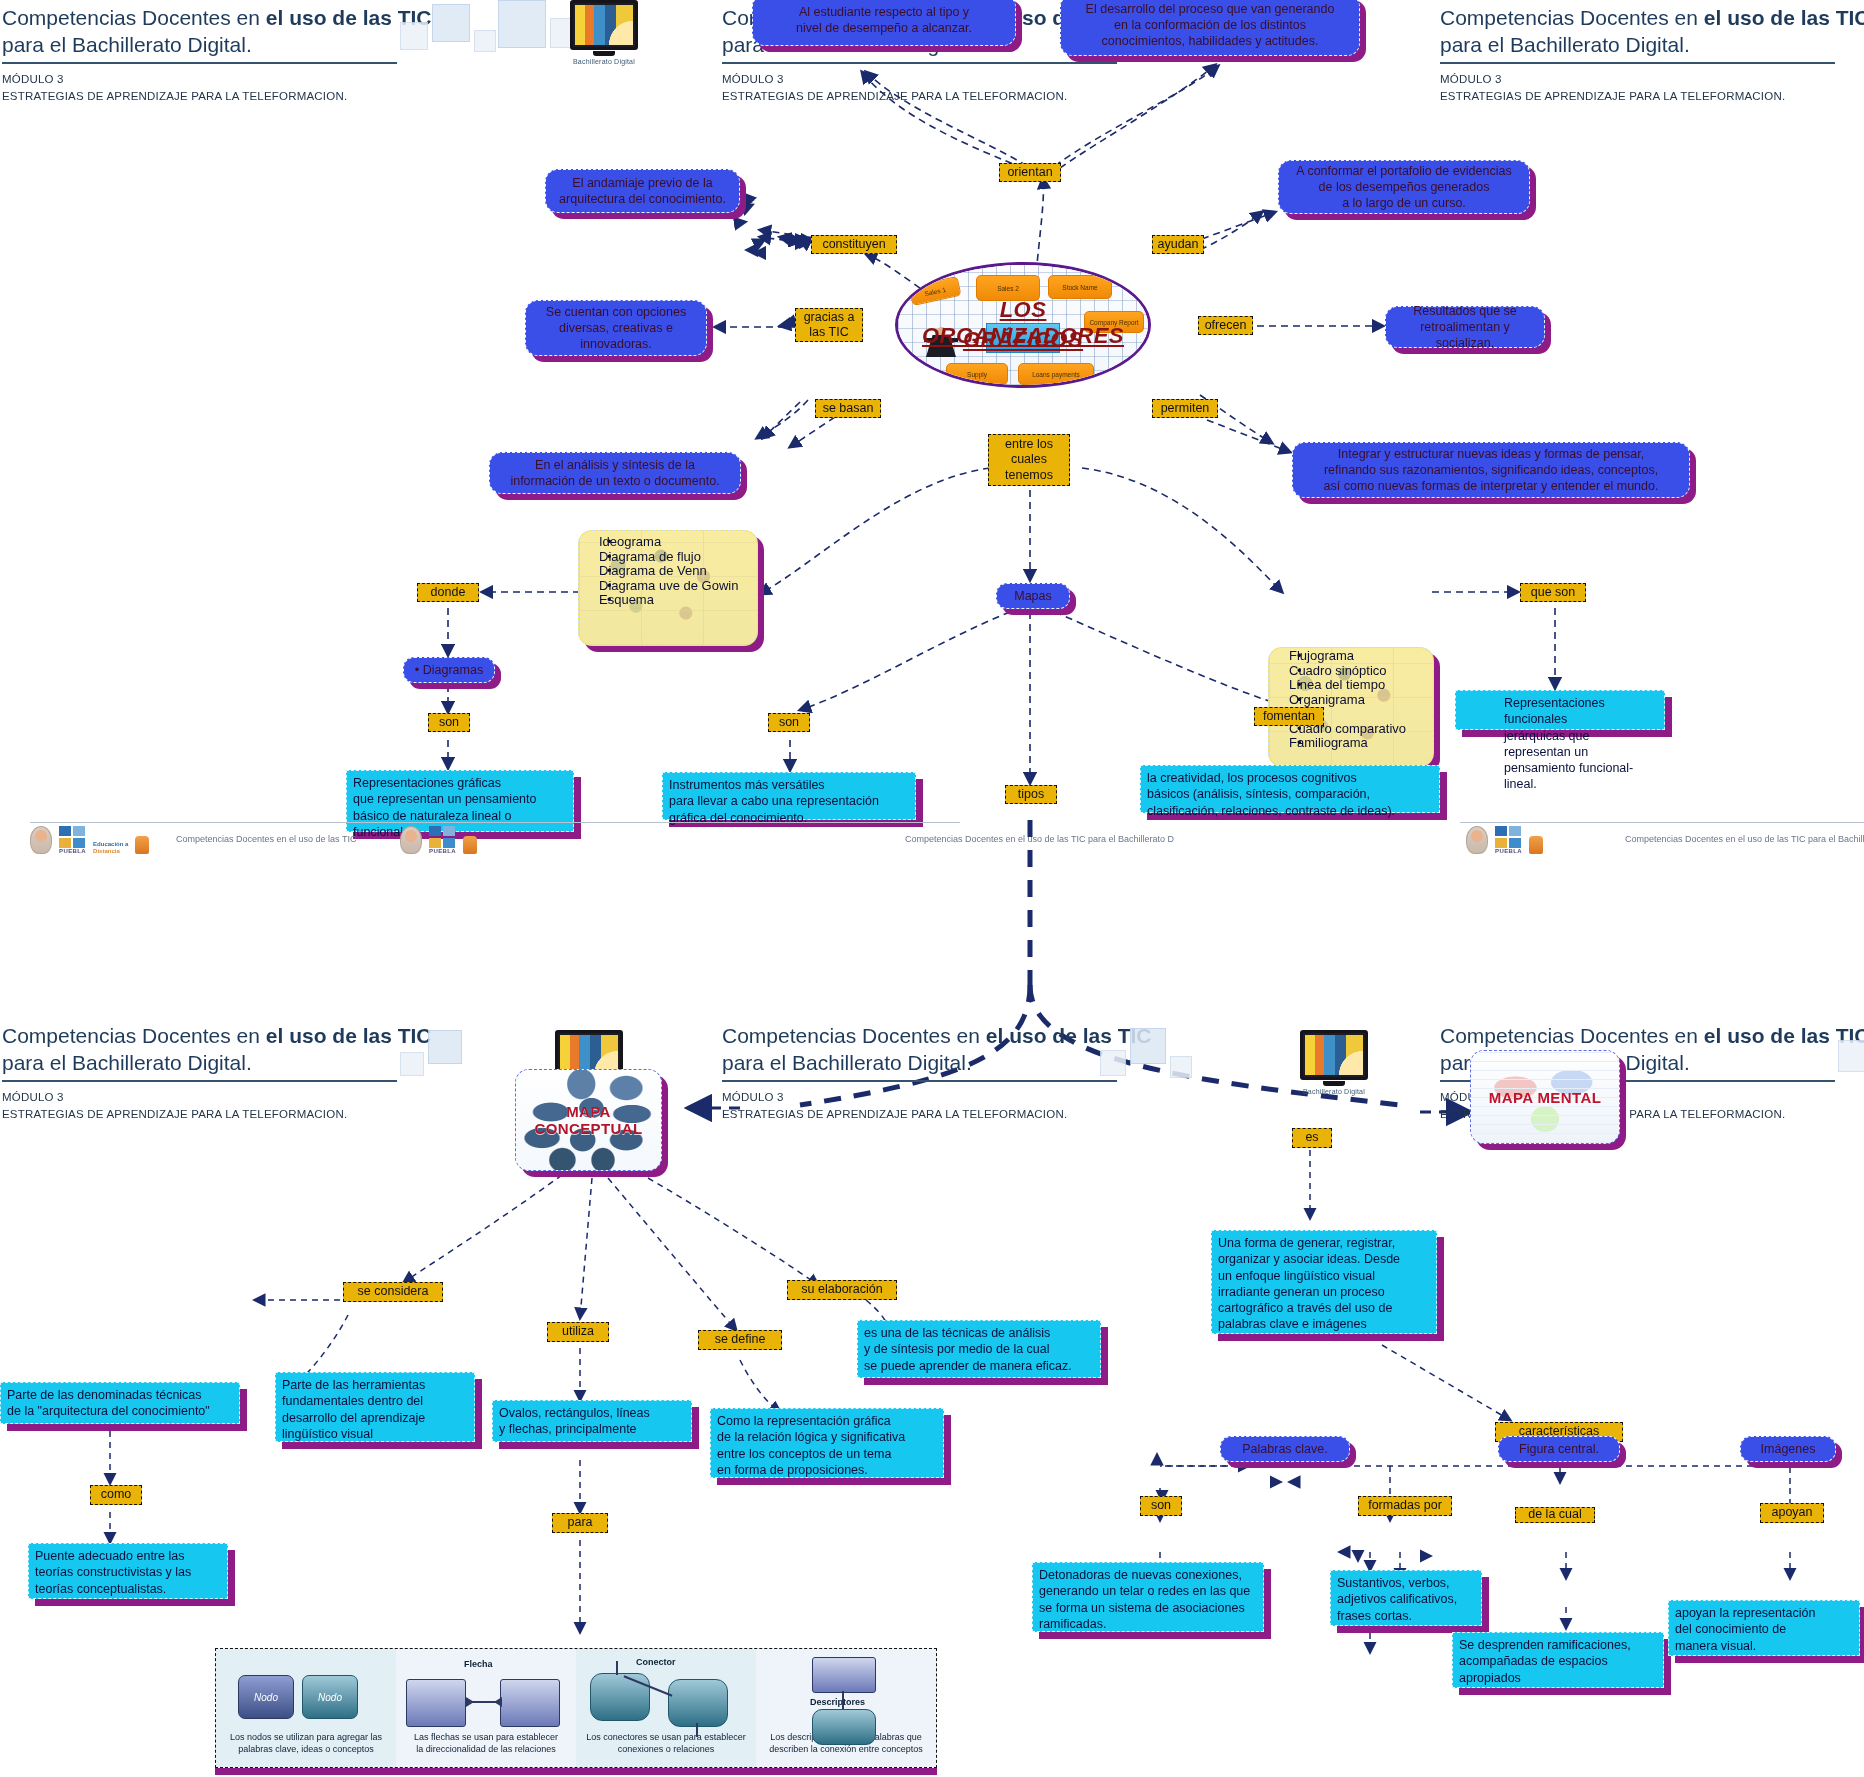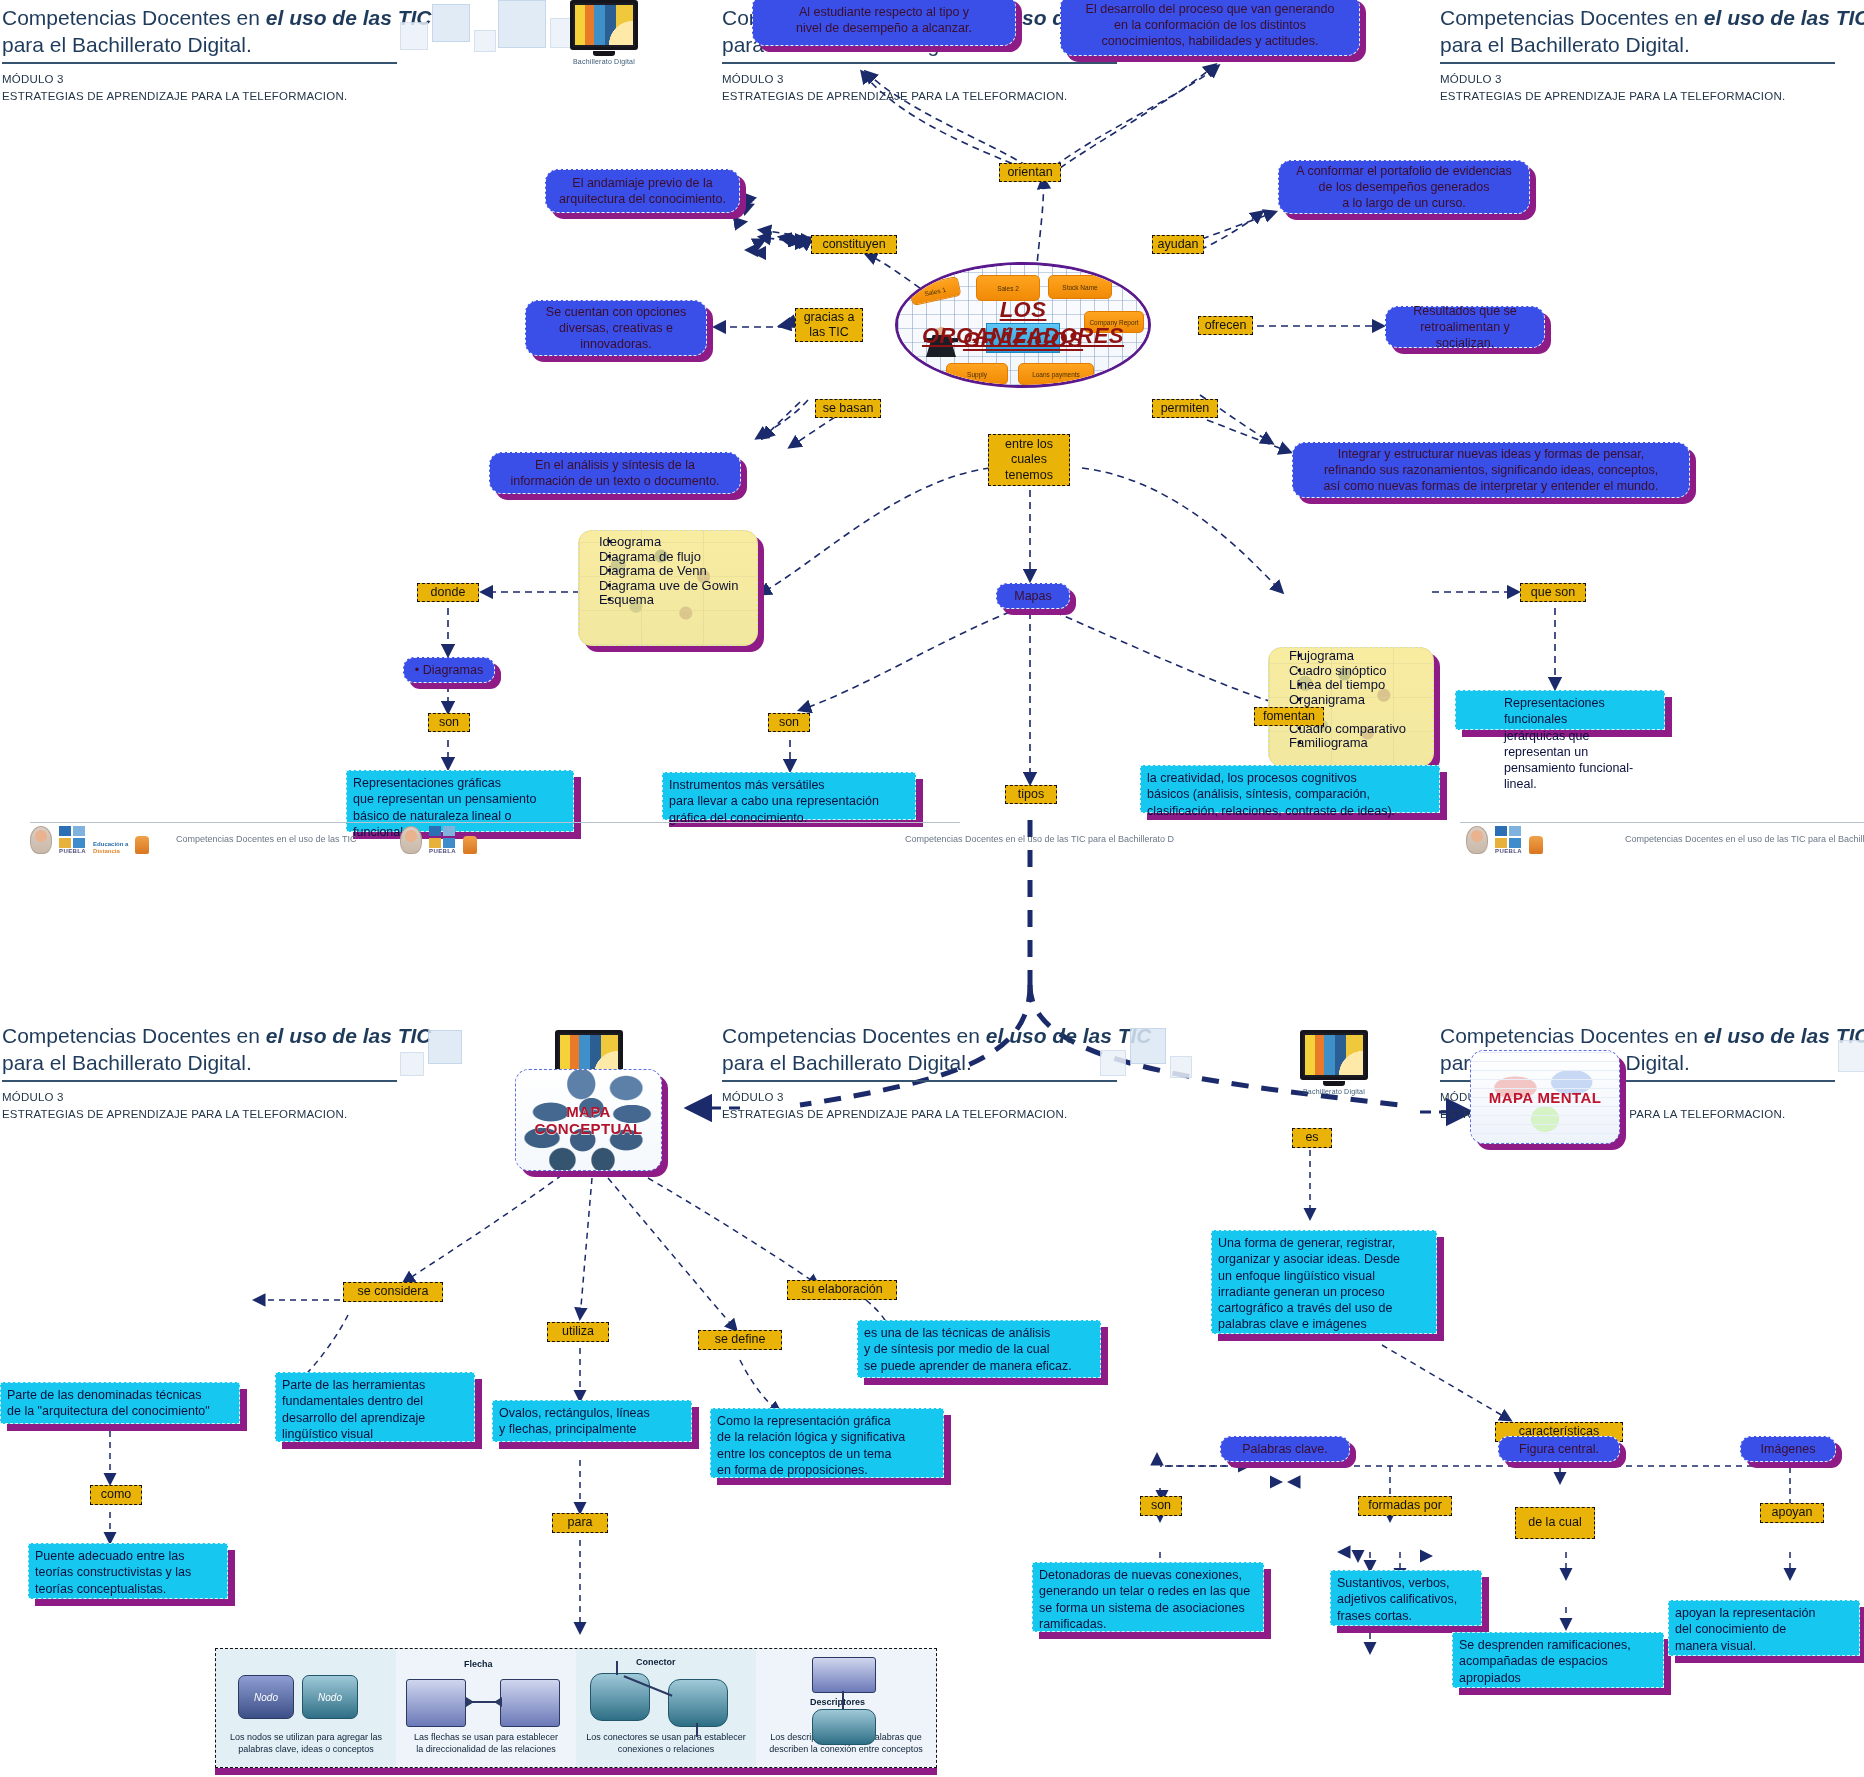--- a/index.html
+++ b/index.html
@@ -5,21 +5,21 @@
 <style>
   html,body{margin:0;padding:0;background:#ffffff;}
   body{width:1864px;height:1777px;position:relative;overflow:hidden;
        font-family:"Liberation Sans","DejaVu Sans",sans-serif;}
   #stage{position:absolute;left:0;top:0;width:1864px;height:1777px;}
   svg#wires{position:absolute;left:0;top:0;width:1864px;height:1777px;pointer-events:none;}
 
   
   .slide-hdr{position:absolute;}
   .slide-hdr .t1{font-size:21px;color:#1f3b5c;line-height:1.3;white-space:nowrap;}
-  .slide-hdr .t1 b{font-weight:bold;font-style:italic;}
+  .slide-hdr .t1 b{font-weight:bold;}
   .slide-hdr .rule{border-top:2px solid #35536f;margin:3px 0 7px 0;width:395px;}
   .slide-hdr .mod{font-size:11.5px;color:#24364a;letter-spacing:.2px;line-height:1.55;white-space:nowrap;}
 
   .slide-foot{position:absolute;font-size:9px;color:#6a7787;white-space:nowrap;}
   .foot-rule{position:absolute;border-top:1px solid #b9c3cf;}
   .logo-strip{position:absolute;display:flex;align-items:flex-end;gap:7px;}
   .logo-puebla{width:20px;height:26px;background:
       radial-gradient(circle at 50% 35%,#e8b38e 0 30%,transparent 31%),
       linear-gradient(#d9cdc2,#c9b9aa);
       border:1px solid #b5a396;border-radius:50% 50% 40% 40%;}
@@ -674,21 +674,21 @@
   <div class="nd cyan" style="left:1032px;top:1562px;width:232px;height:70px;white-space:pre-line;">Detonadoras de nuevas conexiones,
 generando un telar o redes en las que
 se forma un sistema de asociaciones
 ramificadas.</div>
 
   <div class="nd lbl" style="left:1358px;top:1496px;width:94px;height:20px;">formadas por</div>
   <div class="nd cyan" style="left:1330px;top:1570px;width:152px;height:56px;white-space:pre-line;">Sustantivos, verbos,
 adjetivos calificativos,
 frases cortas.</div>
 
-  <div class="nd lbl" style="left:1515px;top:1507px;width:80px;height:32px;">de la cual</div>
+  <div class="nd lbl" style="left:1515px;top:1507px;width:80px;height:16px;">de la cual</div>
   <div class="nd cyan" style="left:1452px;top:1632px;width:212px;height:56px;white-space:pre-line;">Se desprenden ramificaciones,
 acompañadas de espacios
 apropiados</div>
 
   <div class="nd lbl" style="left:1760px;top:1503px;width:64px;height:20px;">apoyan</div>
   <div class="nd cyan" style="left:1668px;top:1600px;width:192px;height:56px;white-space:pre-line;">apoyan la representación
 del conocimiento de
 manera visual.</div>
 
 </div>

